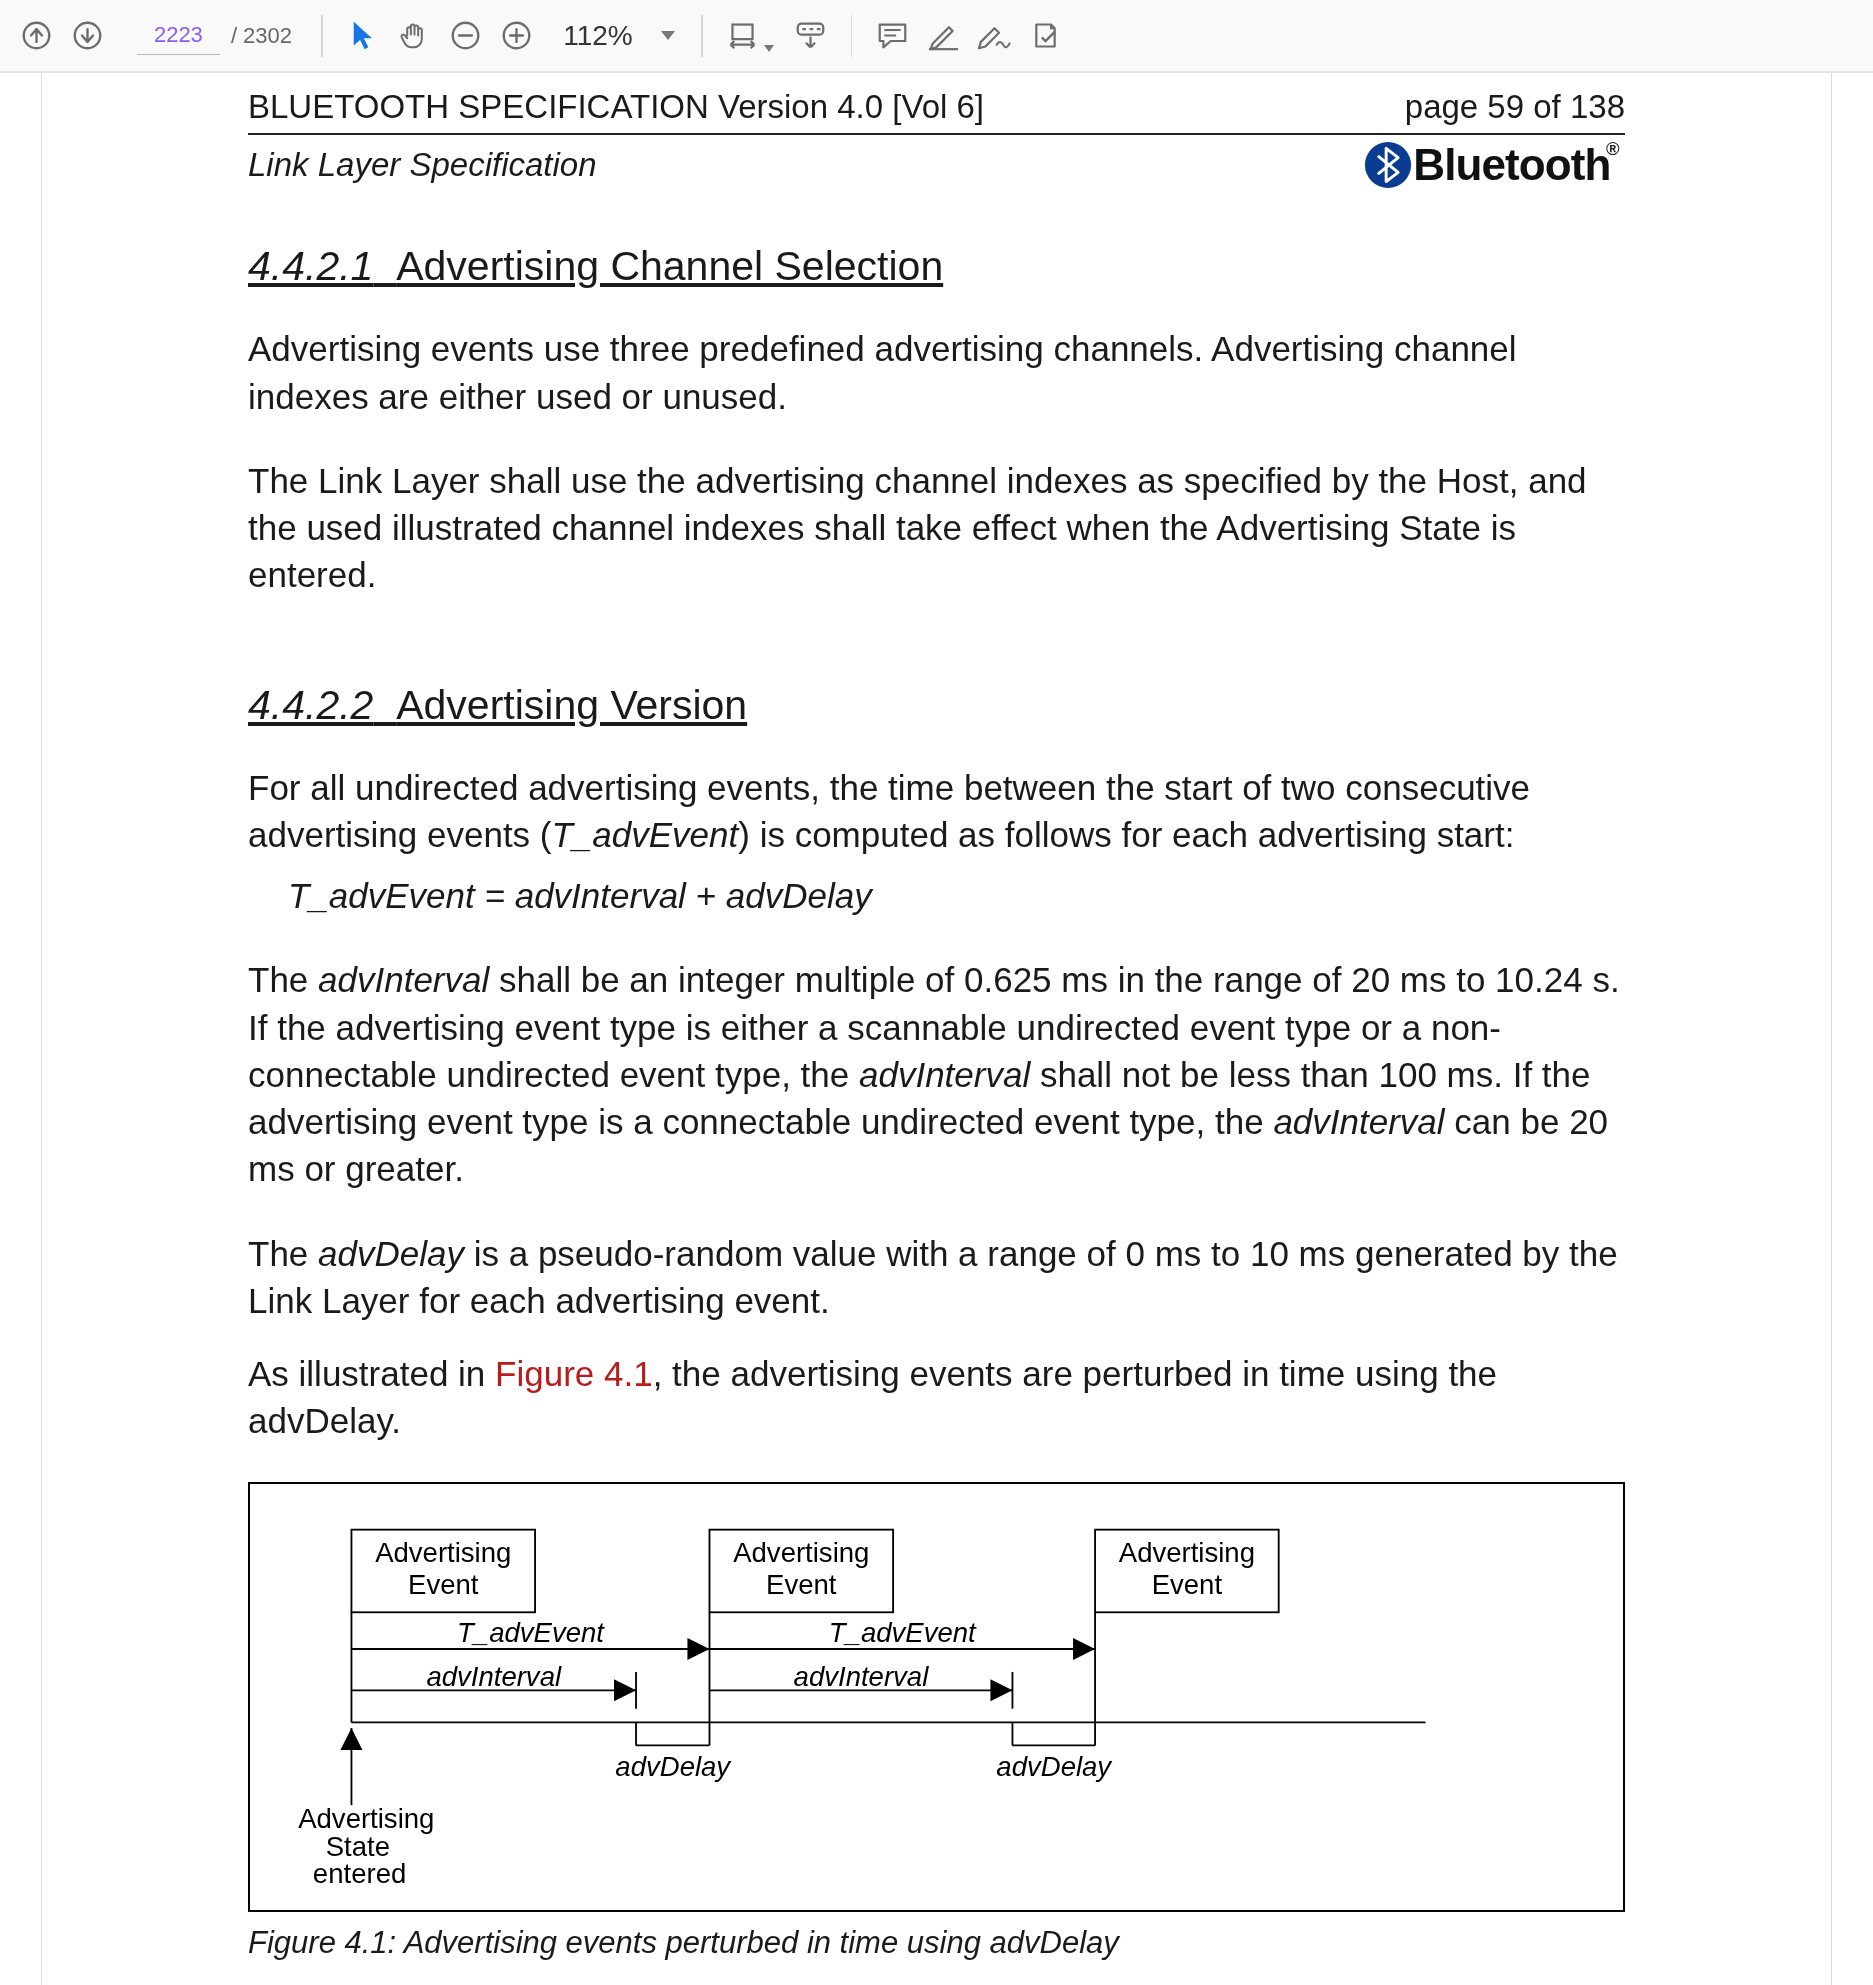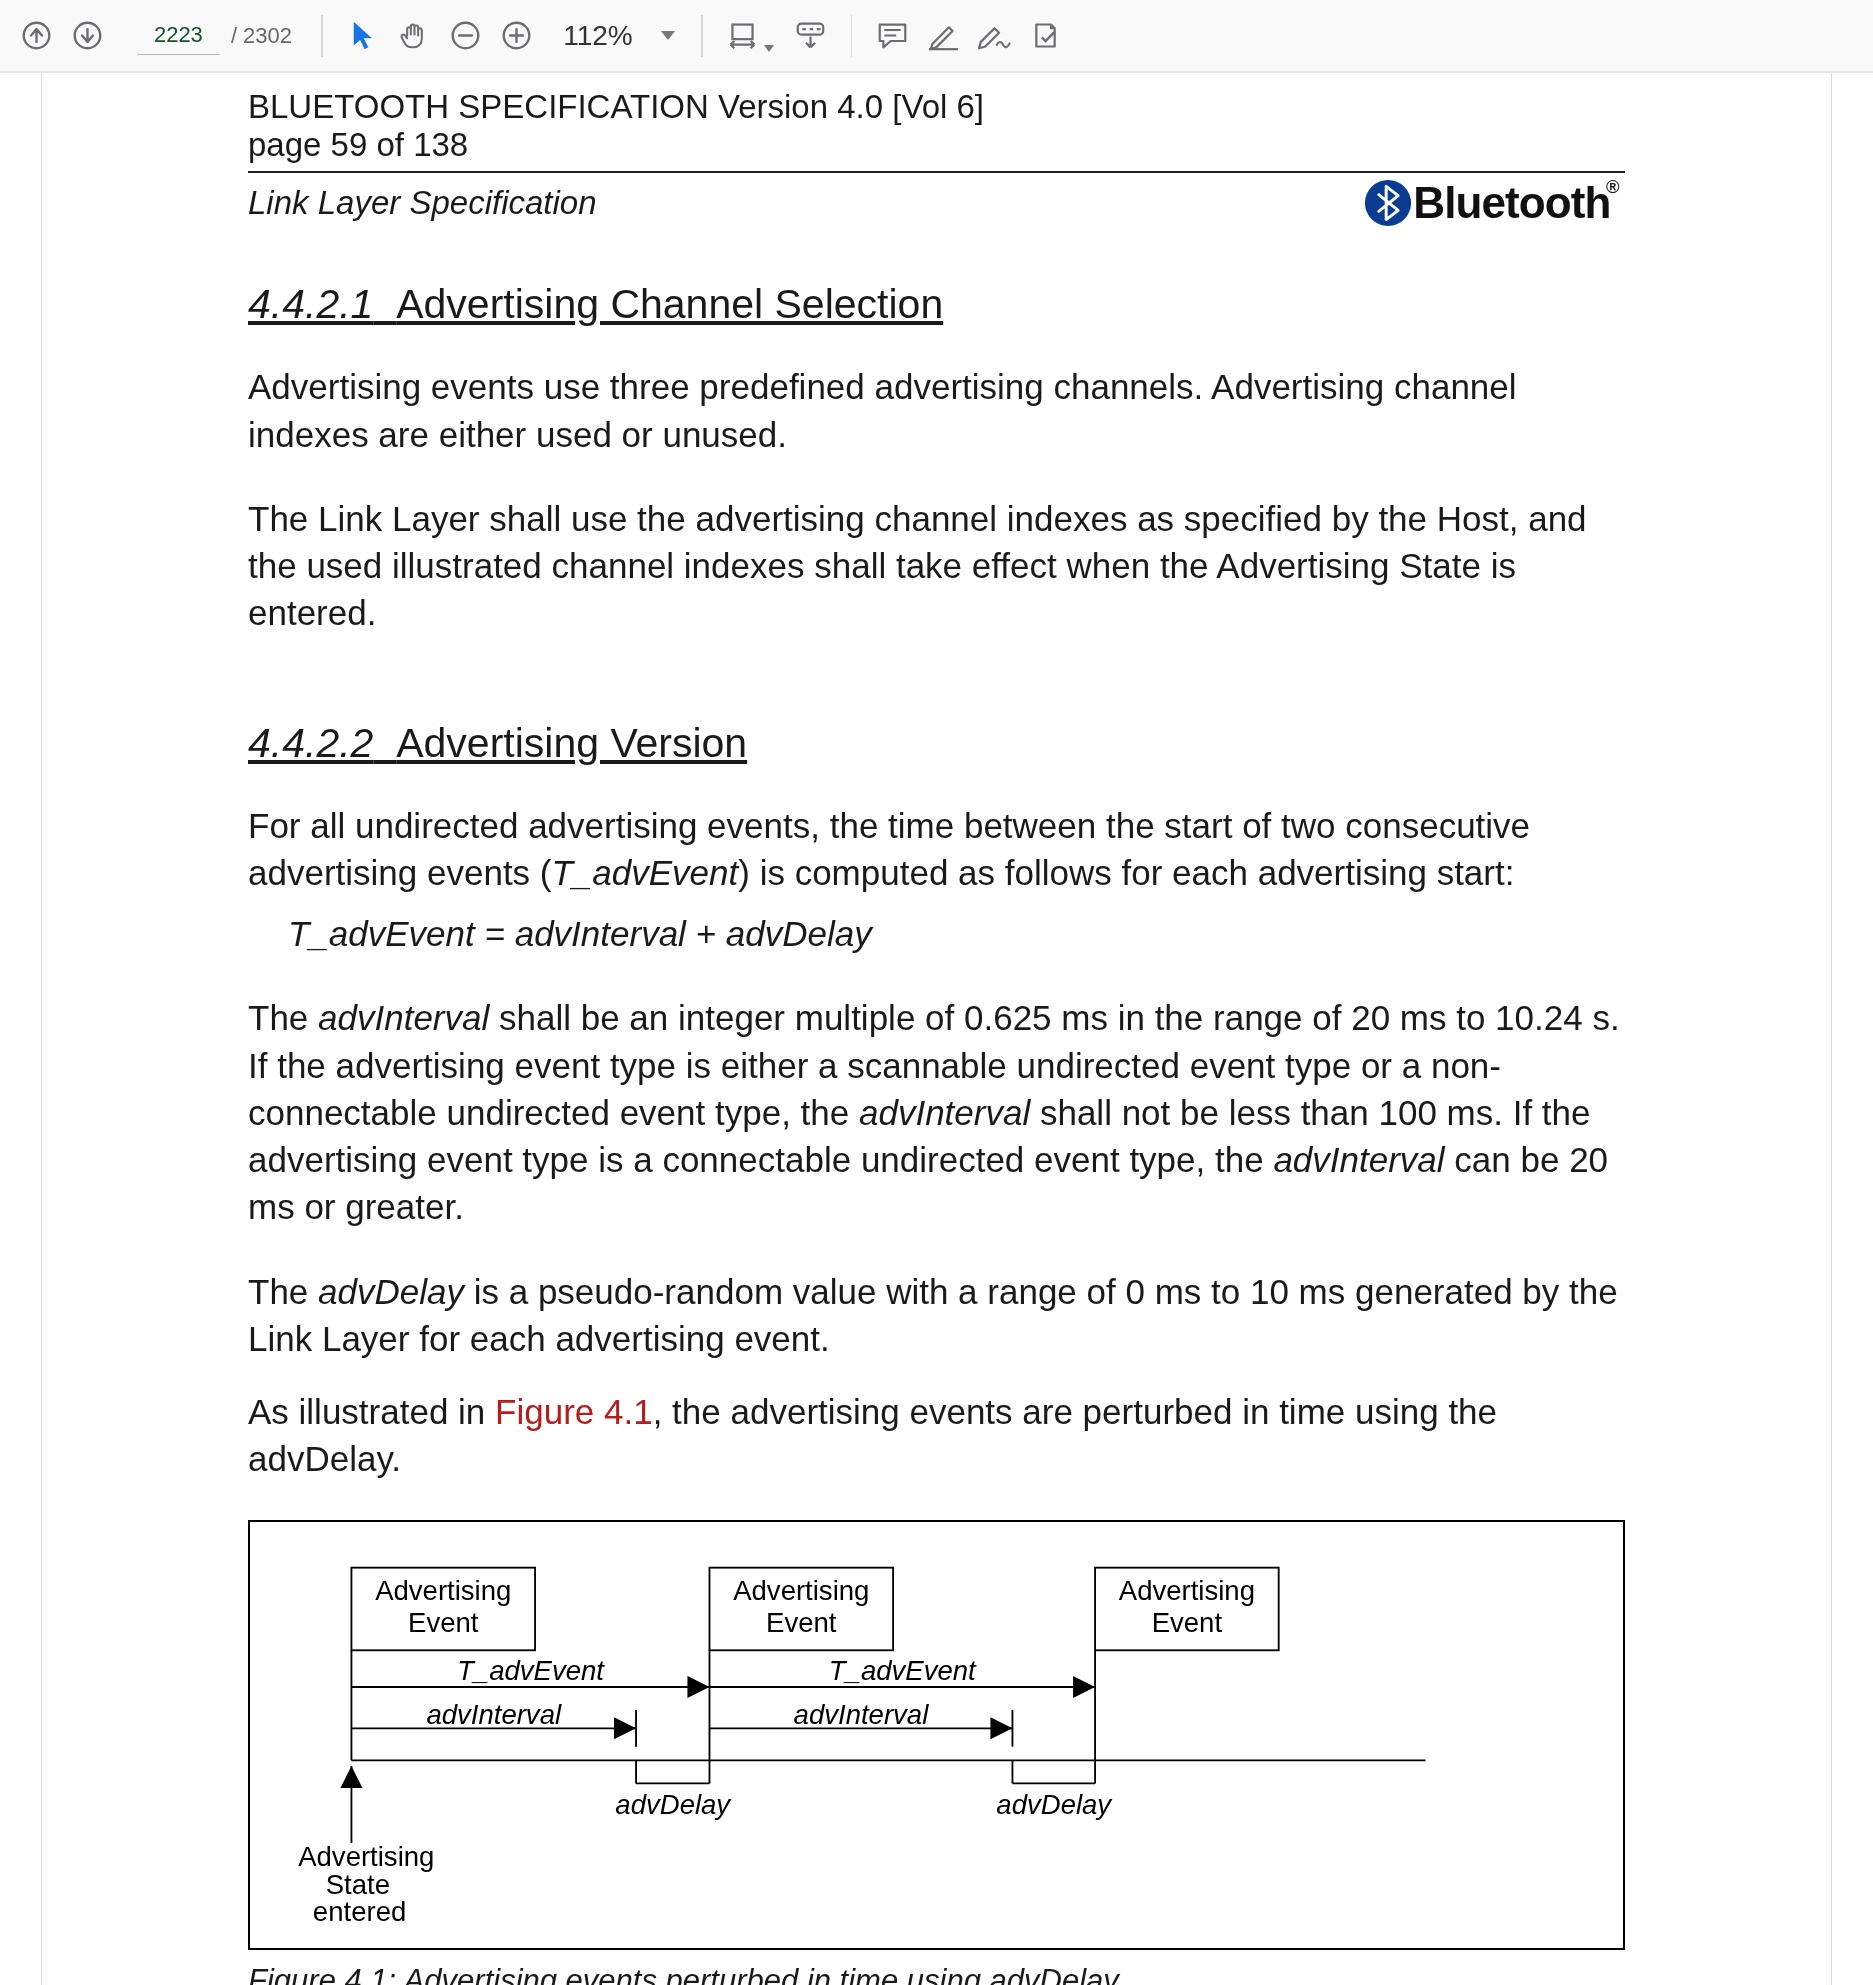--- a/index.html
+++ b/index.html
@@ -32,21 +32,21 @@
     background: #d7d7da;
     margin: 0 9.2px;
   }
   .page-input {
     width: 83px; height: 39px;
     border: none;
     border-bottom: 1.8px solid #b7b7bb;
     background: transparent;
     text-align: center;
     font-size: 22px;
-    color: #14532d;
+    color: #8b5cf6;
     margin-left: 18.4px;
   }
   .page-total {
     color: #666; font-size: 22px;
     margin-right: 9.2px;
   }
   .zoom-field {
     width: 101px; height: 39px;
     border: none;
     background: transparent;
@@ -85,21 +85,20 @@
   }
   .content {
     width: 1377px;
     margin: 0 auto;
     color: #1a1a1a;
   }
   .doc-header-row {
     display: flex; justify-content: space-between;
     font-size: 33px;
     padding: 5.5px 0 7.3px 0;
-    flex-direction: column;
   }
   .hr {
     height: 1.8px; background: #222; margin-bottom: 5.5px;
   }
   .subhead-row {
     display: flex; justify-content: space-between; align-items: center;
     margin-bottom: 53px;
   }
   .subhead-left {
     font-style: italic; font-size: 33px;

